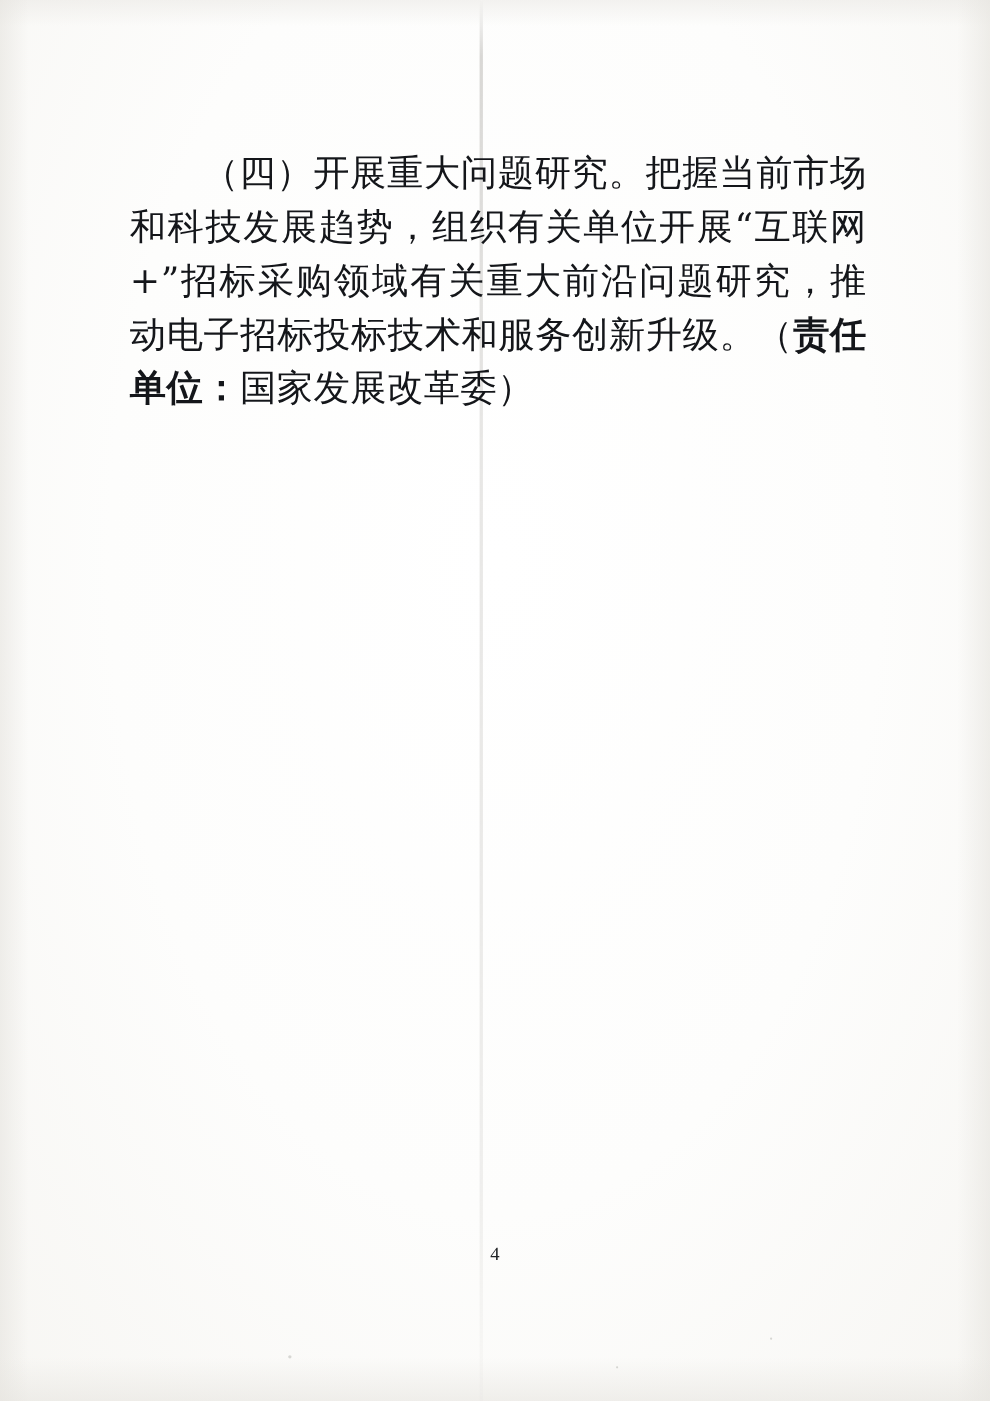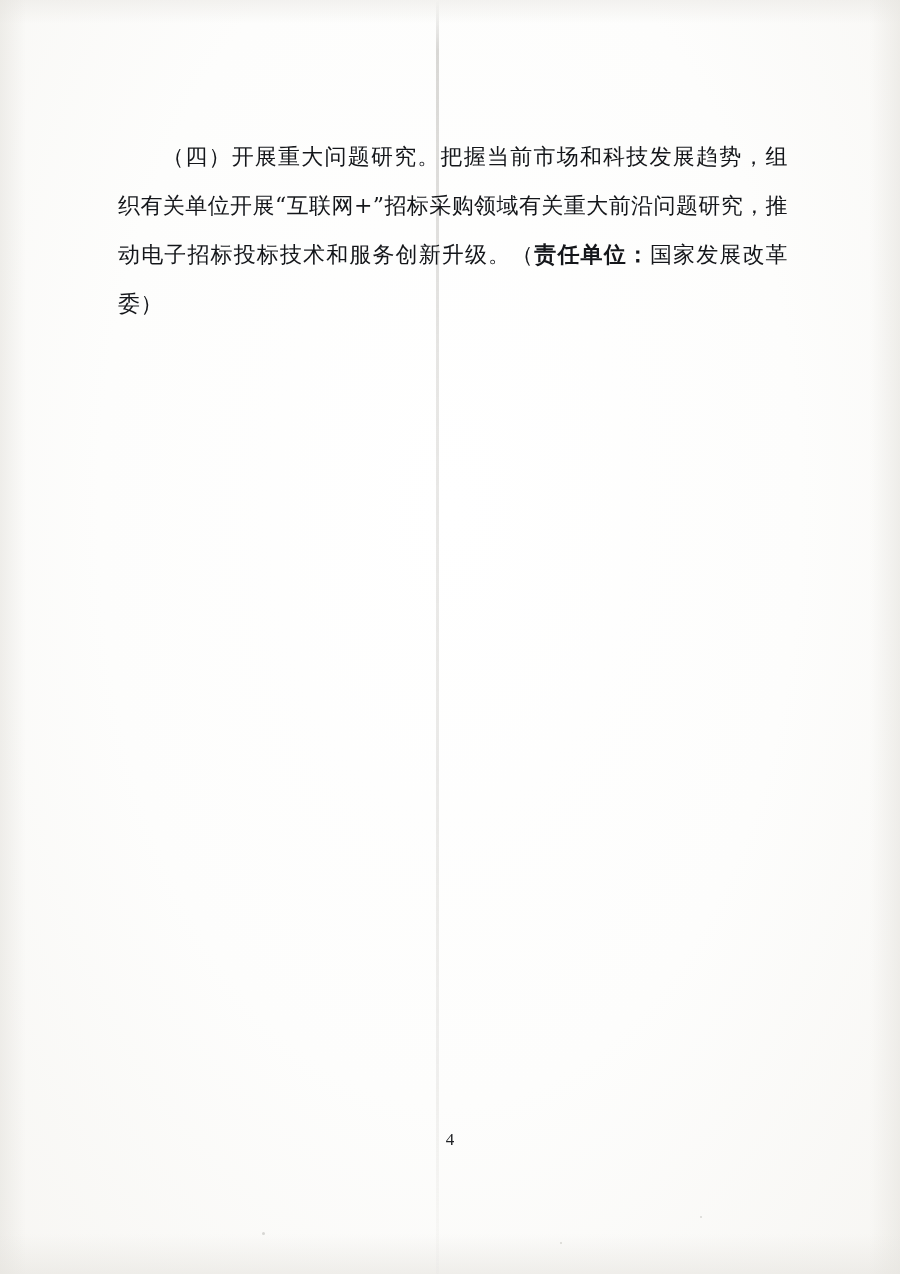--- a/index.html
+++ b/index.html
@@ -65,21 +65,21 @@
     bottom: 0; left: 0;
     width: 900px; height: 40px;
     background: linear-gradient(to top, rgba(231,229,224,0.6), rgba(255,255,255,0));
   }
 
   .body-text {
     position: absolute;
     top: 132px;
     left: 118px;
     width: 670px;
-    font-size: 22px;
+    font-size: 33px;
     line-height: 49px;
     color: #14161a;
     text-align: justify;
     text-justify: inter-ideograph;
     letter-spacing: 0.4px;
     font-family: "DejaVu Serif", "Liberation Serif", serif;
   }
 
   .para {
     margin: 0;

